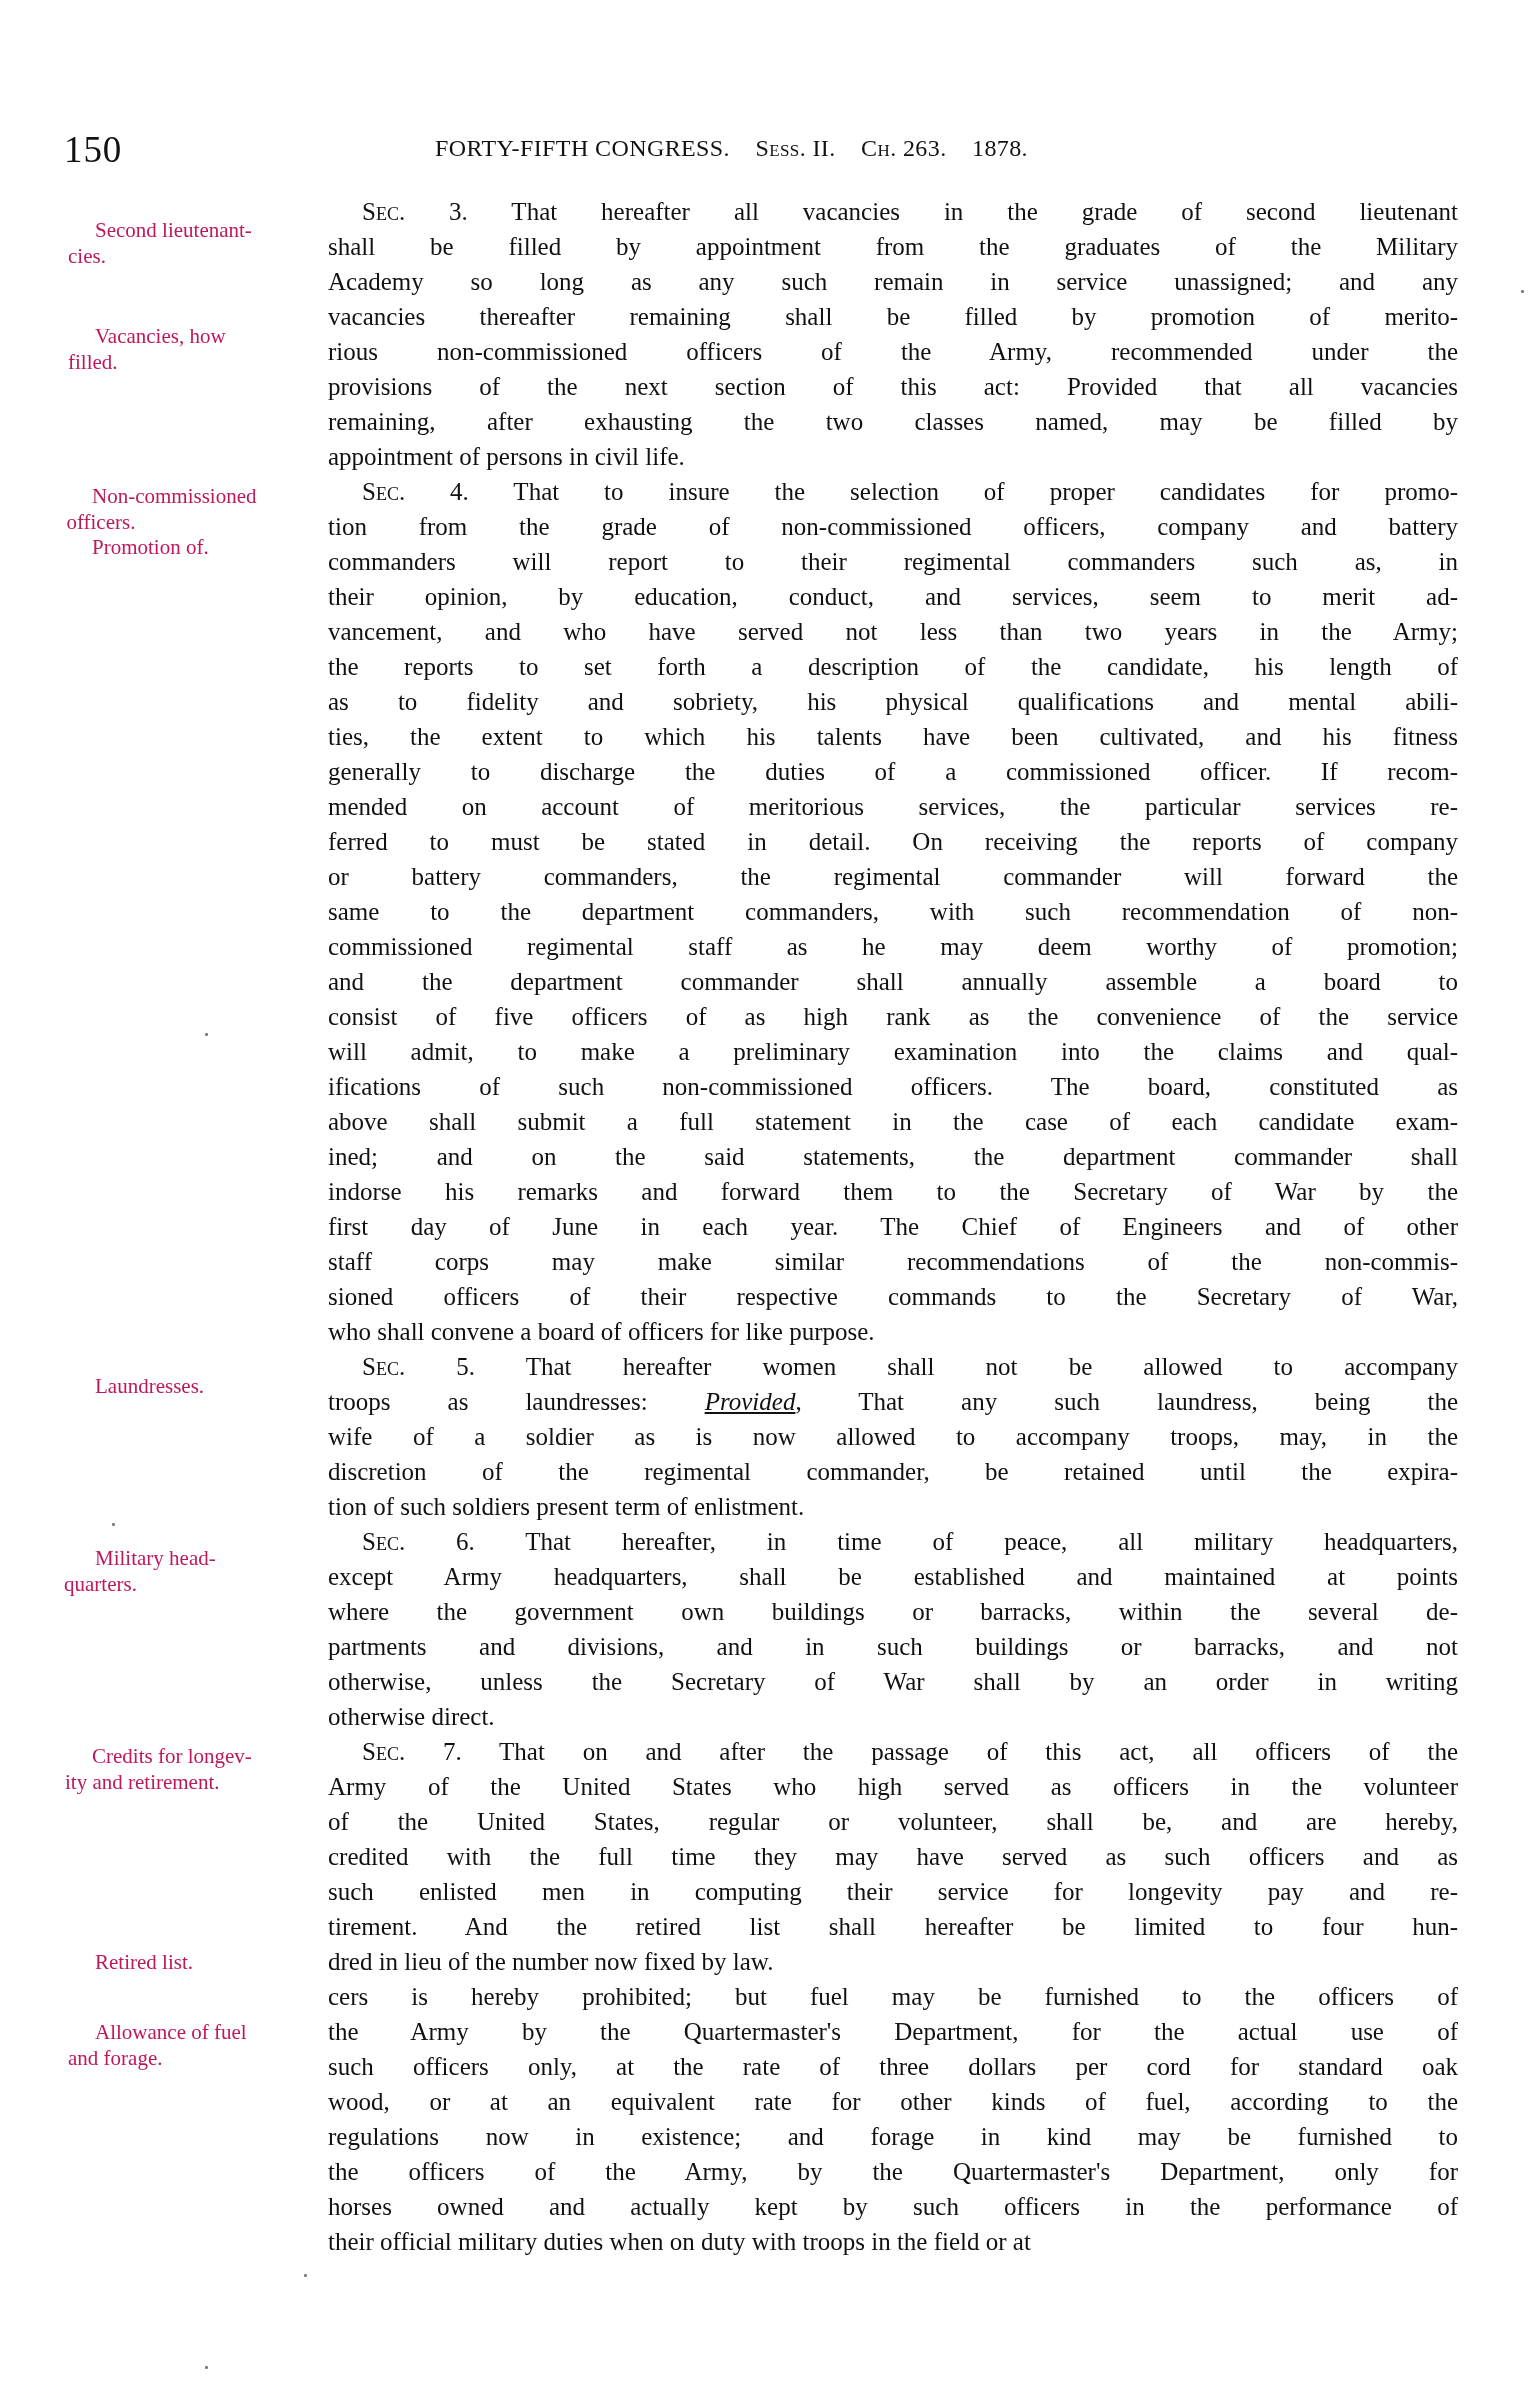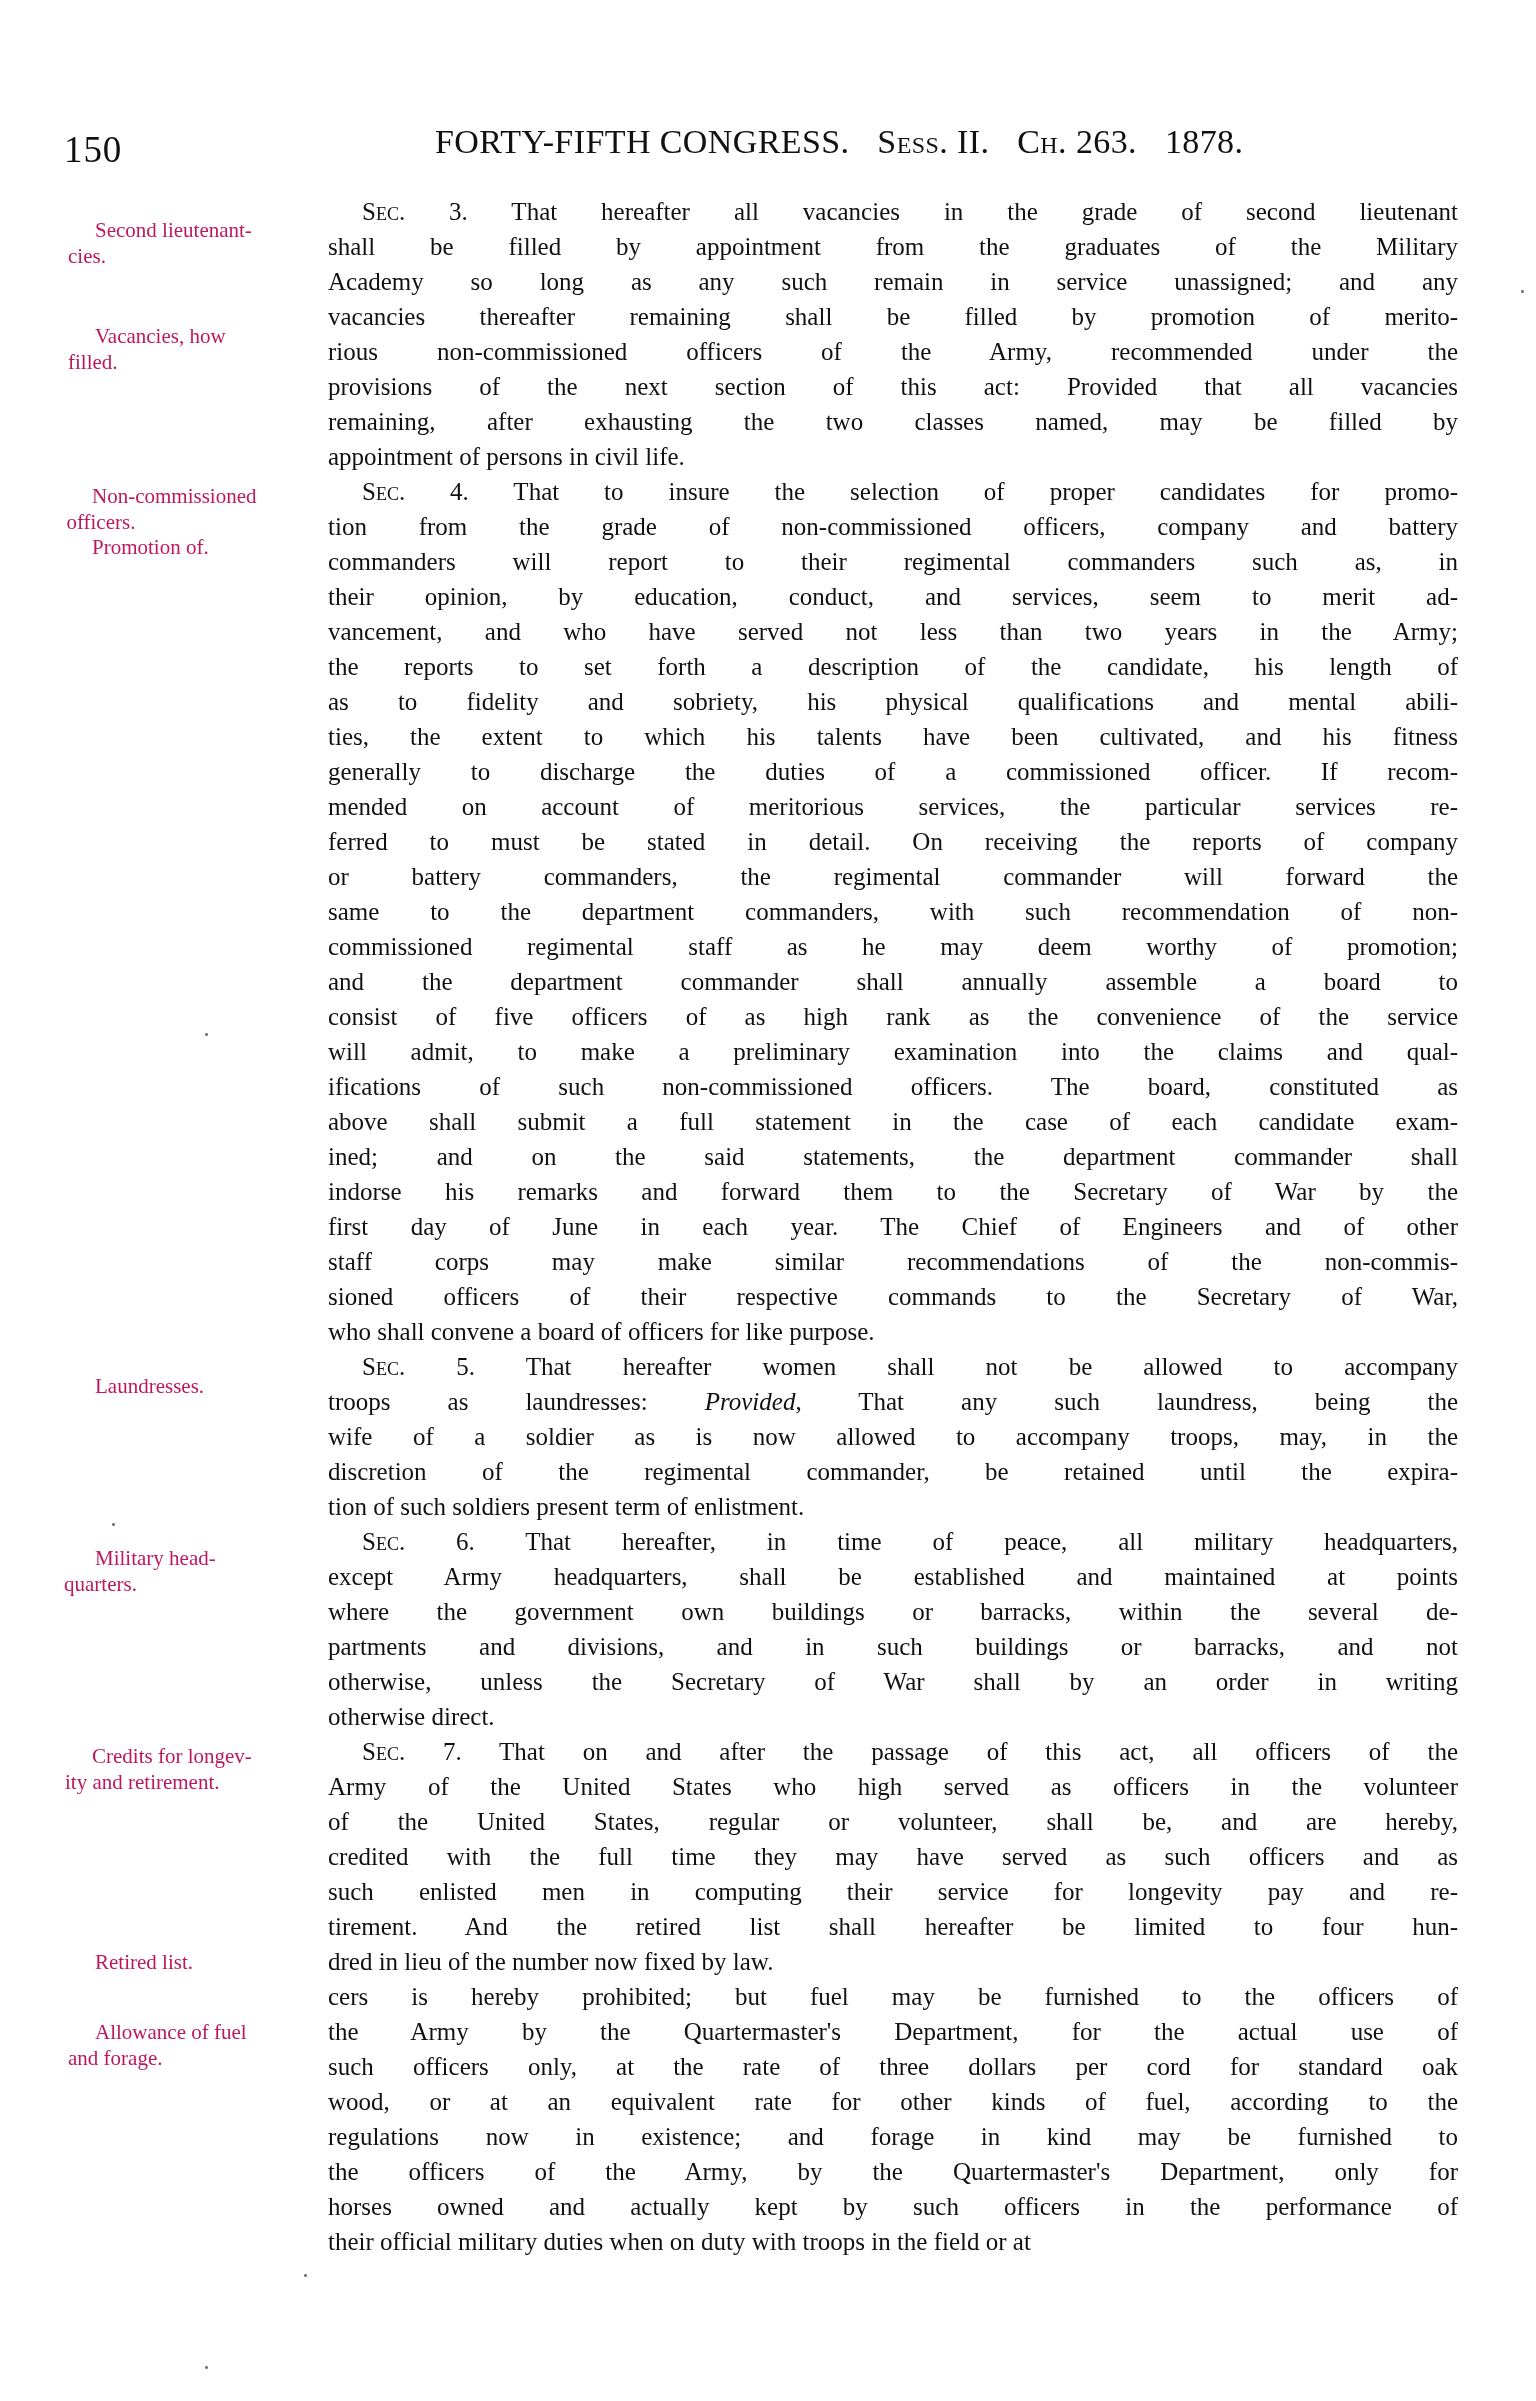--- a/index.html
+++ b/index.html
@@ -5,37 +5,37 @@
   html, body { margin: 0; padding: 0; background: #ffffff; }
   body {
     width: 1536px; height: 2401px; position: relative; overflow: hidden;
     font-family: "Liberation Serif", "DejaVu Serif", serif; color: #111;
   }
   .page-number {
     position: absolute; left: 64px; top: 128px;
     font-size: 37px; letter-spacing: 0.9px;
   }
   .running-head {
-    position: absolute; left: 435px; top: 123px;
-    font-size: 34px; letter-spacing: 0.4px; white-space: nowrap;
+    position: absolute; left: 435px; top: 135px;
+    font-size: 24px; letter-spacing: 0.4px; white-space: nowrap;
   }
   .running-head .sc { font-variant: small-caps; }
   .running-head span { margin-right: 19px; }
   .body-col {
     position: absolute; left: 328px; top: 194px; width: 1130px;
     font-size: 25px; line-height: 35px;
   }
   .line {
     display: block; height: 35px; white-space: nowrap;
     text-align: justify; text-align-last: justify; overflow: hidden;
   }
   .line.last { text-align-last: left; }
   .line.indent { padding-left: 34px; }
   .sec { font-variant: small-caps; }
-  i { font-style: italic; }
+  i { font-style: italic; text-decoration: underline; }
   .note {
     position: absolute; font-size: 21px; line-height: 25.6px;
     white-space: nowrap; color: #be185d;
   }
   .note .l2 { display: block; }
   .speck { position: absolute; width: 2.6px; height: 2.6px; background: #777; border-radius: 50%; }
 </style>
 </head>
 <body>
 

